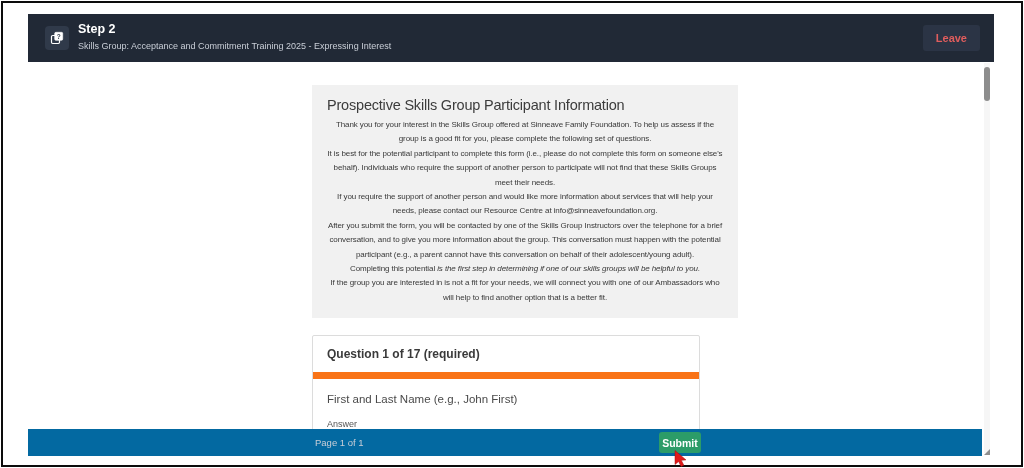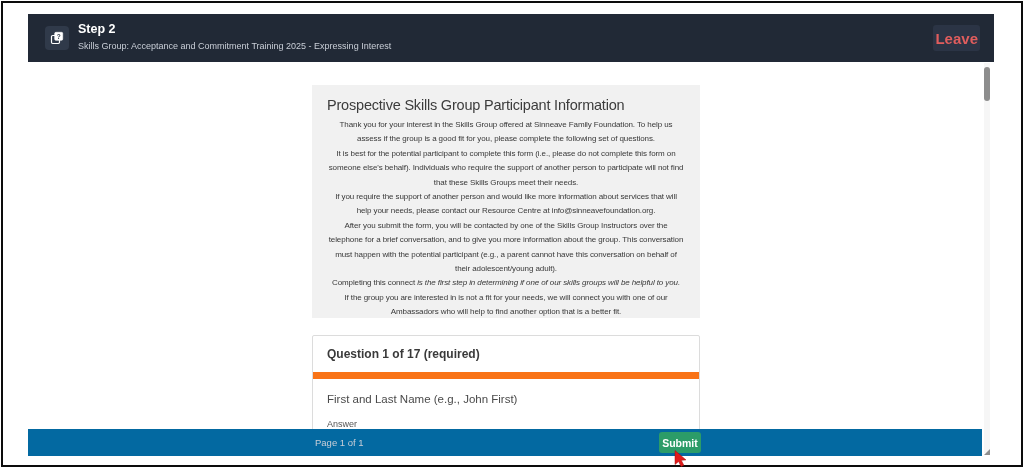--- a/index.html
+++ b/index.html
@@ -7,26 +7,26 @@
   body { font-family:"Liberation Sans", sans-serif; }
   .page { position:relative; width:1024px; height:468px; background:#fff; overflow:hidden; }
   .frame { position:absolute; inset:1px; border:2px solid #0c0c0c; pointer-events:none; z-index:50; }
 
   
   .header { position:absolute; left:28px; top:14px; width:966px; height:48px; background:#212936; display:flex; align-items:center; }
   .icon-btn { position:absolute; left:17px; top:12px; width:24px; height:24px; background:#303a4a; border-radius:4px; display:flex; align-items:center; justify-content:center; }
   .titles { position:absolute; left:50px; top:8px; }
   .step-title { color:#ffffff; font-size:12.5px; font-weight:bold; line-height:15px; }
   .step-subtitle { color:#c9ced7; font-size:9px; line-height:12px; margin-top:3px; }
-  .leave-btn { position:absolute; right:14px; top:11px; height:26px; padding:0 2px; background:#2b3445; border:none; border-radius:3px; color:#e05d5d; font-family:"Liberation Sans",sans-serif; font-size:15px; font-weight:bold; cursor:pointer; }
+  .leave-btn { position:absolute; right:14px; top:11px; height:26px; padding:0 13px; background:#2b3445; border:none; border-radius:3px; color:#e05d5d; font-family:"Liberation Sans",sans-serif; font-size:11px; font-weight:bold; cursor:pointer; }
 
   
   .main { position:absolute; left:28px; top:62px; width:966px; height:367px; background:#fff; overflow:hidden; }
 
-  .info-card { position:absolute; left:284px; top:23px; width:388px; height:233px; background:#f1f1f1; padding:12px 15px; overflow:hidden; }
+  .info-card { position:absolute; left:284px; top:23px; width:426px; height:233px; background:#f1f1f1; padding:12px 15px; overflow:hidden; }
   .info-title { font-size:14.5px; font-weight:normal; color:#3c3c3c; letter-spacing:-0.2px; margin-bottom:5px; }
   .info-text p { font-size:8px; line-height:14.4px; color:#383838; letter-spacing:-0.1px;text-align:center; }
   .info-text em { font-style:italic; }
 
   .question-card { position:absolute; left:284px; top:273px; width:388px; height:200px; background:#fff; border:1px solid #dcdcdc; border-radius:2px; }
   .q-header { padding:11px 14px; font-size:12px; font-weight:bold; color:#3a3a3a; border-bottom:7px solid #f97316; }
   .q-body { padding:14px; }
   .q-label { font-size:11.5px; color:#4a4a4a; }
   .answer-label { margin-top:14px; font-size:9px; color:#555; }
   .answer-input { margin-top:4px; width:360px; height:24px; border:1px solid #9a9a9a; border-radius:2px; background:#fff; font-family:"Liberation Sans",sans-serif; font-size:11px; padding:0 6px; }
@@ -65,21 +65,21 @@
 
   <div class="main">
 
     <div class="info-card">
       <div class="info-title">Prospective Skills Group Participant Information</div>
       <div class="info-text">
         <p>Thank you for your interest in the Skills Group offered at Sinneave Family Foundation. To help us assess if the group is a good fit for you, please complete the following set of questions.</p>
         <p>It is best for the potential participant to complete this form (i.e., please do not complete this form on someone else's behalf). Individuals who require the support of another person to participate will not find that these Skills Groups meet their needs.</p>
         <p>If you require the support of another person and would like more information about services that will help your needs, please contact our Resource Centre at info@sinneavefoundation.org.</p>
         <p>After you submit the form, you will be contacted by one of the Skills Group Instructors over the telephone for a brief conversation, and to give you more information about the group. This conversation must happen with the potential participant (e.g., a parent cannot have this conversation on behalf of their adolescent/young adult).</p>
-        <p><span>Completing this connect </span><em>is the first step in determining if one of our skills groups will be helpful to you.</em></p>
+        <p><span>Completing this potential </span><em>is the first step in determining if one of our skills groups will be helpful to you.</em></p>
         <p>If the group you are interested in is not a fit for your needs, we will connect you with one of our Ambassadors who will help to find another option that is a better fit.</p>
       </div>
     </div>
 
     <div class="question-card">
       <div class="q-header">Question 1 of 17 (required)</div>
       <div class="q-body">
         <div class="q-label">First and Last Name (e.g., John First)</div>
         <div class="answer-label">Answer</div>
         <input class="answer-input" type="text" value="" style="">

